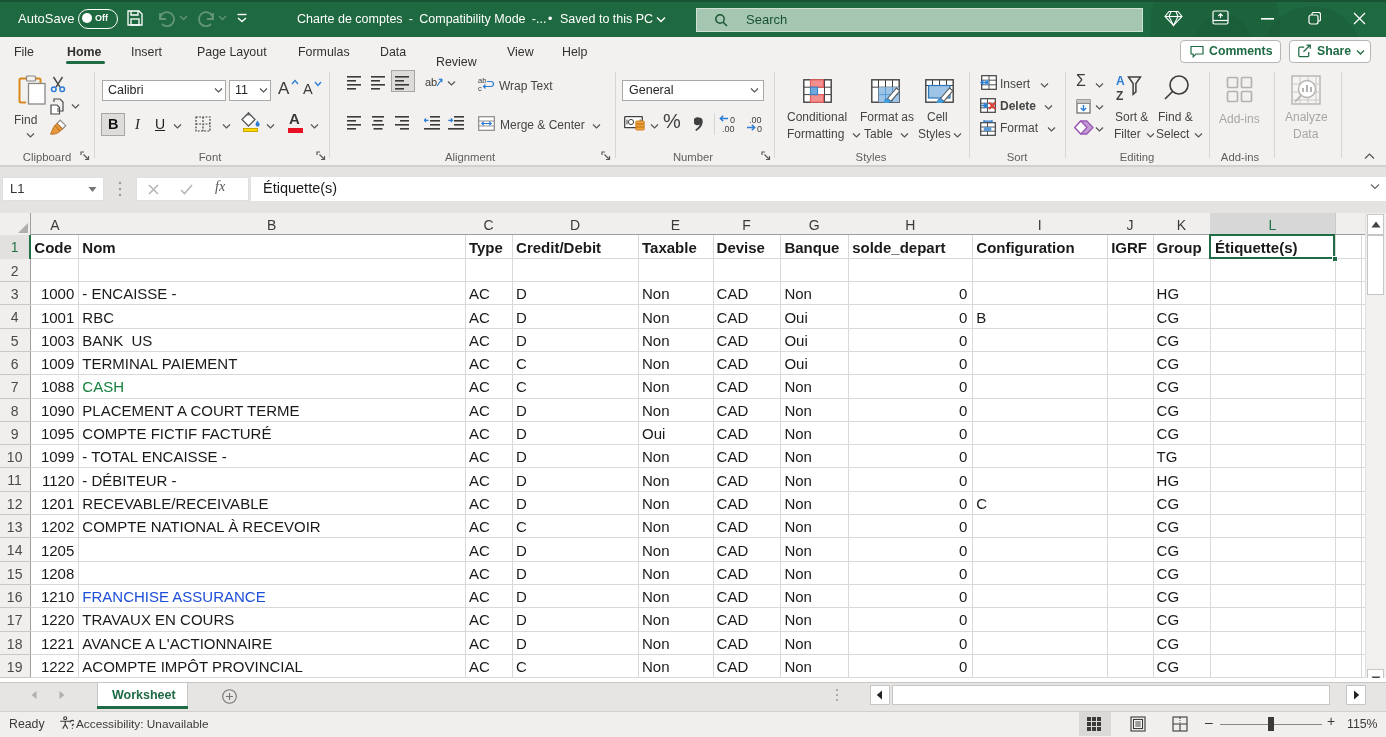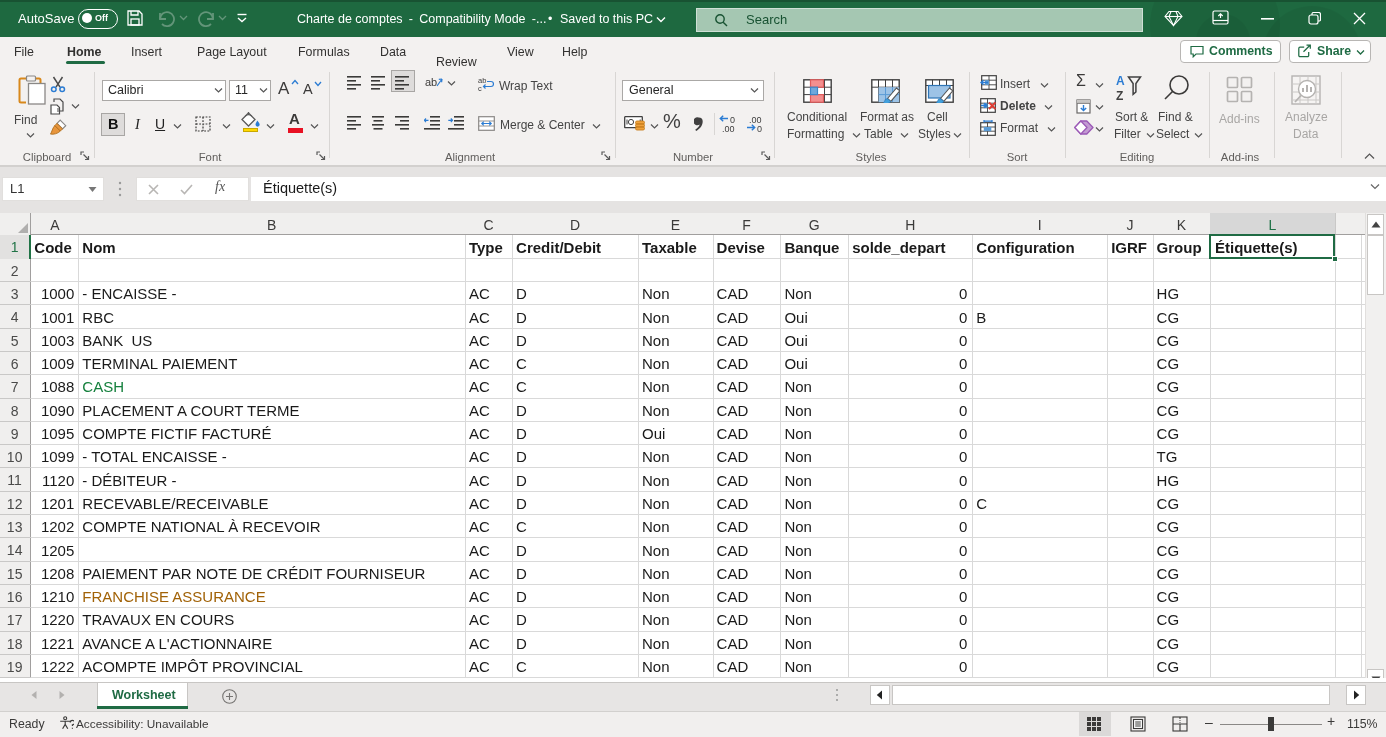--- a/index.html
+++ b/index.html
@@ -703,30 +703,29 @@
 <div class="ab" style="left:1156.6px;top:518.2px;font-size:15px;color:#1a1a1a;font-weight:normal;white-space:nowrap;">CG</div>
 <div class="ab" style="left:74.3px;top:541.5000000000001px;font-size:15px;color:#1a1a1a;transform:translateX(-100%);">1205</div>
 <div class="ab" style="left:468.9px;top:541.5000000000001px;font-size:15px;color:#1a1a1a;font-weight:normal;white-space:nowrap;">AC</div>
 <div class="ab" style="left:516.1px;top:541.5000000000001px;font-size:15px;color:#1a1a1a;font-weight:normal;white-space:nowrap;">D</div>
 <div class="ab" style="left:642.0px;top:541.5000000000001px;font-size:15px;color:#1a1a1a;font-weight:normal;white-space:nowrap;">Non</div>
 <div class="ab" style="left:716.6px;top:541.5000000000001px;font-size:15px;color:#1a1a1a;font-weight:normal;white-space:nowrap;">CAD</div>
 <div class="ab" style="left:784.4px;top:541.5000000000001px;font-size:15px;color:#1a1a1a;font-weight:normal;white-space:nowrap;">Non</div>
 <div class="ab" style="left:967.3px;top:541.5000000000001px;font-size:15px;color:#1a1a1a;transform:translateX(-100%);">0</div>
 <div class="ab" style="left:1156.6px;top:541.5000000000001px;font-size:15px;color:#1a1a1a;font-weight:normal;white-space:nowrap;">CG</div>
 <div class="ab" style="left:74.3px;top:564.8000000000001px;font-size:15px;color:#1a1a1a;transform:translateX(-100%);">1208</div>
-<div class="ab" style="left:82.3px;top:564.8000000000001px;font-size:15px;color:#1a1a1a;font-weight:normal;white-space:nowrap;">PAIEMENT PAR NOTE DE CRÉDIT FOURNISEUR</div>
 <div class="ab" style="left:468.9px;top:564.8000000000001px;font-size:15px;color:#1a1a1a;font-weight:normal;white-space:nowrap;">AC</div>
 <div class="ab" style="left:516.1px;top:564.8000000000001px;font-size:15px;color:#1a1a1a;font-weight:normal;white-space:nowrap;">D</div>
 <div class="ab" style="left:642.0px;top:564.8000000000001px;font-size:15px;color:#1a1a1a;font-weight:normal;white-space:nowrap;">Non</div>
 <div class="ab" style="left:716.6px;top:564.8000000000001px;font-size:15px;color:#1a1a1a;font-weight:normal;white-space:nowrap;">CAD</div>
 <div class="ab" style="left:784.4px;top:564.8000000000001px;font-size:15px;color:#1a1a1a;font-weight:normal;white-space:nowrap;">Non</div>
 <div class="ab" style="left:967.3px;top:564.8000000000001px;font-size:15px;color:#1a1a1a;transform:translateX(-100%);">0</div>
 <div class="ab" style="left:1156.6px;top:564.8000000000001px;font-size:15px;color:#1a1a1a;font-weight:normal;white-space:nowrap;">CG</div>
 <div class="ab" style="left:74.3px;top:588.1px;font-size:15px;color:#1a1a1a;transform:translateX(-100%);">1210</div>
-<div class="ab" style="left:82.3px;top:588.1px;font-size:15px;color:#a16207;font-weight:normal;white-space:nowrap;">FRANCHISE ASSURANCE</div>
+<div class="ab" style="left:82.3px;top:588.1px;font-size:15px;color:#1d4ed8;font-weight:normal;white-space:nowrap;">FRANCHISE ASSURANCE</div>
 <div class="ab" style="left:468.9px;top:588.1px;font-size:15px;color:#1a1a1a;font-weight:normal;white-space:nowrap;">AC</div>
 <div class="ab" style="left:516.1px;top:588.1px;font-size:15px;color:#1a1a1a;font-weight:normal;white-space:nowrap;">D</div>
 <div class="ab" style="left:642.0px;top:588.1px;font-size:15px;color:#1a1a1a;font-weight:normal;white-space:nowrap;">Non</div>
 <div class="ab" style="left:716.6px;top:588.1px;font-size:15px;color:#1a1a1a;font-weight:normal;white-space:nowrap;">CAD</div>
 <div class="ab" style="left:784.4px;top:588.1px;font-size:15px;color:#1a1a1a;font-weight:normal;white-space:nowrap;">Non</div>
 <div class="ab" style="left:967.3px;top:588.1px;font-size:15px;color:#1a1a1a;transform:translateX(-100%);">0</div>
 <div class="ab" style="left:1156.6px;top:588.1px;font-size:15px;color:#1a1a1a;font-weight:normal;white-space:nowrap;">CG</div>
 <div class="ab" style="left:74.3px;top:611.4000000000001px;font-size:15px;color:#1a1a1a;transform:translateX(-100%);">1220</div>
 <div class="ab" style="left:82.3px;top:611.4000000000001px;font-size:15px;color:#1a1a1a;font-weight:normal;white-space:nowrap;">TRAVAUX EN COURS</div>
 <div class="ab" style="left:468.9px;top:611.4000000000001px;font-size:15px;color:#1a1a1a;font-weight:normal;white-space:nowrap;">AC</div>

